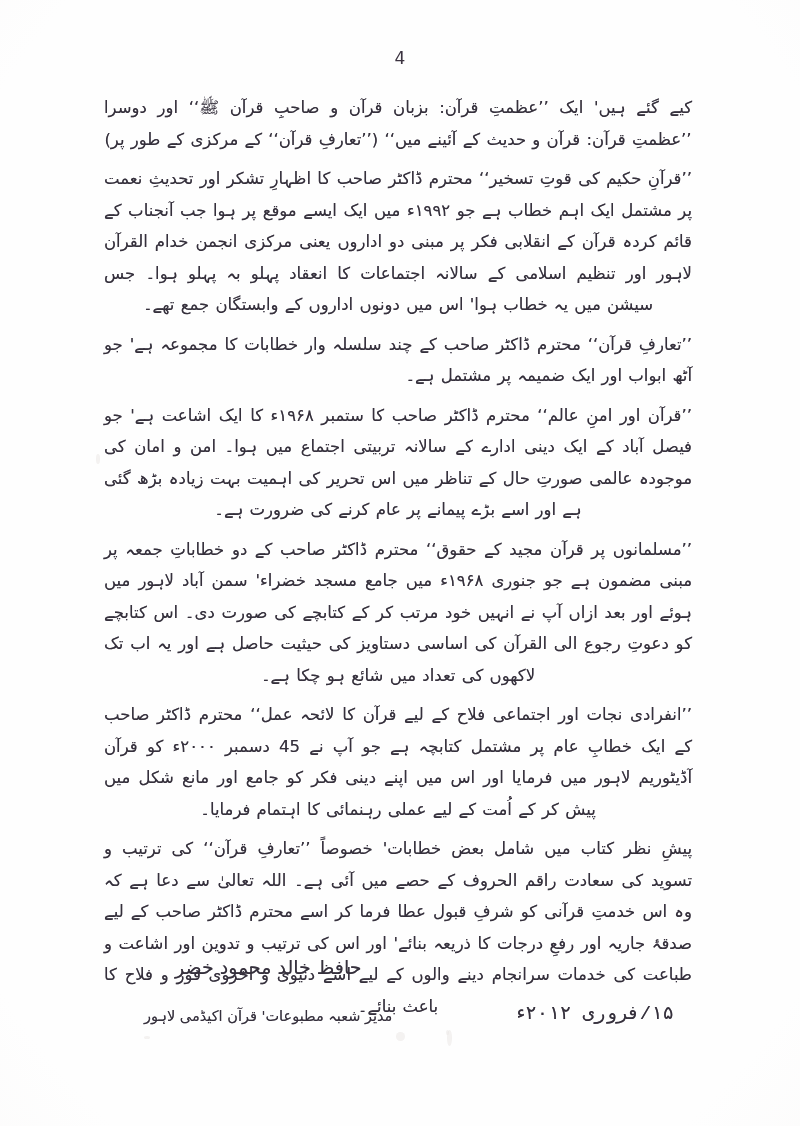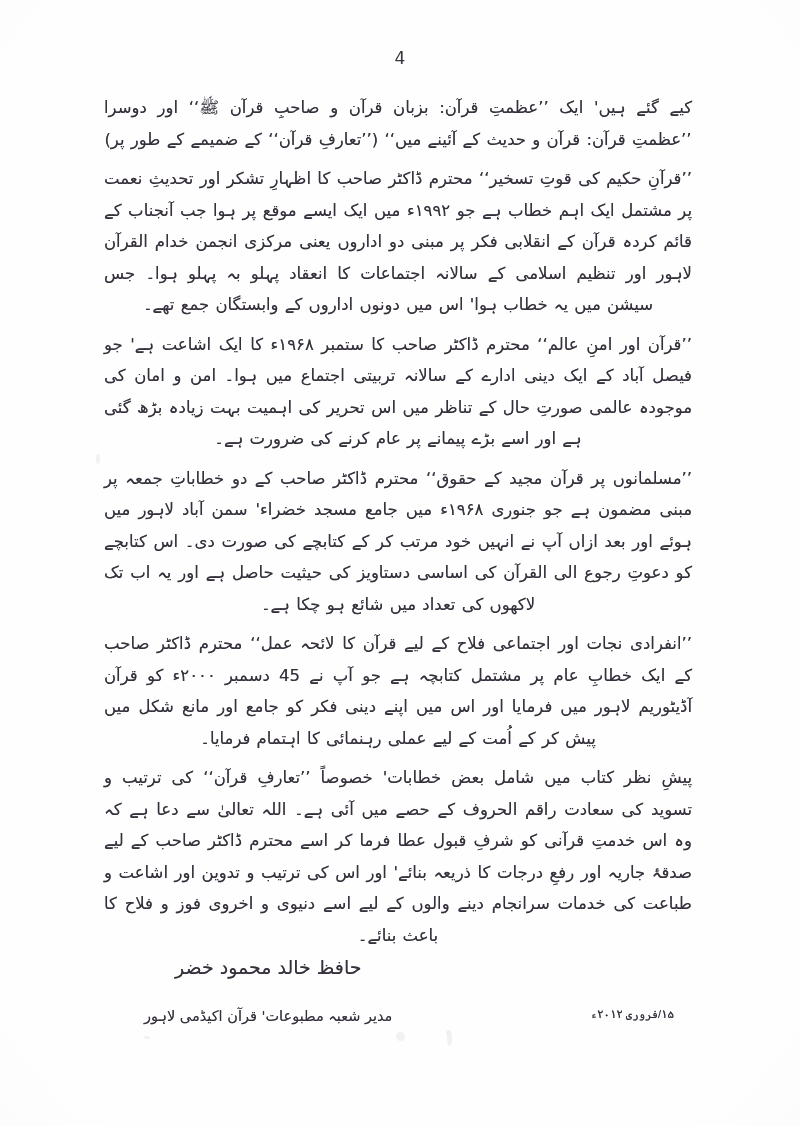--- a/index.html
+++ b/index.html
@@ -111,22 +111,22 @@
     font-size: 14.5px;
     line-height: 28px;
     white-space: nowrap;
     margin-top: 20px;
     text-shadow: 0 0 .35px rgba(53,48,60,.55);
   }
   .sig-date {
     flex: 0 0 auto;
     align-self: flex-end;
     color: #35303c;
-    font-family: Liberation Sans, sans-serif;
-    font-size: 11px;
+    font-family: Liberation Mono, monospace;
+    font-size: 19px;
     line-height: 28px;
     white-space: nowrap;
     padding-right: 18px;
     padding-bottom: 2px;
     text-shadow: 0 0 .35px rgba(53,48,60,.55);
   }
 </style>
 </head>
 <body>
 
@@ -135,24 +135,25 @@
   <div class="scan-speck" style="top:1036px; left:144px; width:6px; height:3px;"></div>
   <div class="scan-speck" style="top:1032px; left:396px; width:9px; height:9px;"></div>
   <div class="scan-speck" style="top:1030px; left:447px; width:5px; height:16px;"></div>
   <div class="scan-speck" style="top:1030px; left:446px; width:3px; height:5px;"></div>
   <div class="scan-speck" style="top:454px; left:96px; width:4px; height:10px;"></div>
 
   <div class="page-number">4</div>
 
   <div class="text-block">
 
-    <p class="para">کیے گئے ہیں' ایک ’’عظمتِ قرآن: بزبان قرآن و صاحبِ قرآن ﷺ‘‘ اور دوسرا ’’عظمتِ قرآن: قرآن و حدیث کے آئینے میں‘‘ (’’تعارفِ قرآن‘‘ کے ضمیمے کے طور پر)</p>
+    <p class="para">کیے گئے ہیں' ایک ’’عظمتِ قرآن: بزبان قرآن و صاحبِ قرآن ﷺ‘‘ اور دوسرا ’’عظمتِ قرآن: قرآن و حدیث کے آئینے میں‘‘ (’’تعارفِ قرآن‘‘ کے مرکزی کے طور پر)</p>
 
     <p class="para">’’قرآنِ حکیم کی قوتِ تسخیر‘‘ محترم ڈاکٹر صاحب کا اظہارِ تشکر اور تحدیثِ نعمت پر مشتمل ایک اہم خطاب ہے جو ۱۹۹۲ء میں ایک ایسے موقع پر ہوا جب آنجناب کے قائم کردہ قرآن کے انقلابی فکر پر مبنی دو اداروں یعنی مرکزی انجمن خدام القرآن لاہور اور تنظیم اسلامی کے سالانہ اجتماعات کا انعقاد پہلو بہ پہلو ہوا۔ جس سیشن میں یہ خطاب ہوا' اس میں دونوں اداروں کے وابستگان جمع تھے۔</p>
 
+    <p class="para ragged">’’تعارفِ قرآن‘‘ محترم ڈاکٹر صاحب کے چند سلسلہ وار خطابات کا مجموعہ ہے' جو آٹھ ابواب اور ایک ضمیمہ پر مشتمل ہے۔</p>
 
     <p class="para">’’قرآن اور امنِ عالم‘‘ محترم ڈاکٹر صاحب کا ستمبر ۱۹۶۸ء کا ایک اشاعت ہے' جو فیصل آباد کے ایک دینی ادارے کے سالانہ تربیتی اجتماع میں ہوا۔ امن و امان کی موجودہ عالمی صورتِ حال کے تناظر میں اس تحریر کی اہمیت بہت زیادہ بڑھ گئی ہے اور اسے بڑے پیمانے پر عام کرنے کی ضرورت ہے۔</p>
 
     <p class="para">’’مسلمانوں پر قرآن مجید کے حقوق‘‘ محترم ڈاکٹر صاحب کے دو خطاباتِ جمعہ پر مبنی مضمون ہے جو جنوری ۱۹۶۸ء میں جامع مسجد خضراء' سمن آباد لاہور میں ہوئے اور بعد ازاں آپ نے انہیں خود مرتب کر کے کتابچے کی صورت دی۔ اس کتابچے کو دعوتِ رجوع الی القرآن کی اساسی دستاویز کی حیثیت حاصل ہے اور یہ اب تک لاکھوں کی تعداد میں شائع ہو چکا ہے۔</p>
 
     <p class="para">’’انفرادی نجات اور اجتماعی فلاح کے لیے قرآن کا لائحہ عمل‘‘ محترم ڈاکٹر صاحب کے ایک خطابِ عام پر مشتمل کتابچہ ہے جو آپ نے 45 دسمبر ۲۰۰۰ء کو قرآن آڈیٹوریم لاہور میں فرمایا اور اس میں اپنے دینی فکر کو جامع اور مانع شکل میں پیش کر کے اُمت کے لیے عملی رہنمائی کا اہتمام فرمایا۔</p>
 
 
     <p class="para">پیشِ نظر کتاب میں شامل بعض خطابات' خصوصاً ’’تعارفِ قرآن‘‘ کی ترتیب و تسوید کی سعادت راقم الحروف کے حصے میں آئی ہے۔ اللہ تعالیٰ سے دعا ہے کہ وہ اس خدمتِ قرآنی کو شرفِ قبول عطا فرما کر اسے محترم ڈاکٹر صاحب کے لیے صدقۂ جاریہ اور رفعِ درجات کا ذریعہ بنائے' اور اس کی ترتیب و تدوین اور اشاعت و طباعت کی خدمات سرانجام دینے والوں کے لیے اسے دنیوی و اخروی فوز و فلاح کا باعث بنائے۔</p>
 

